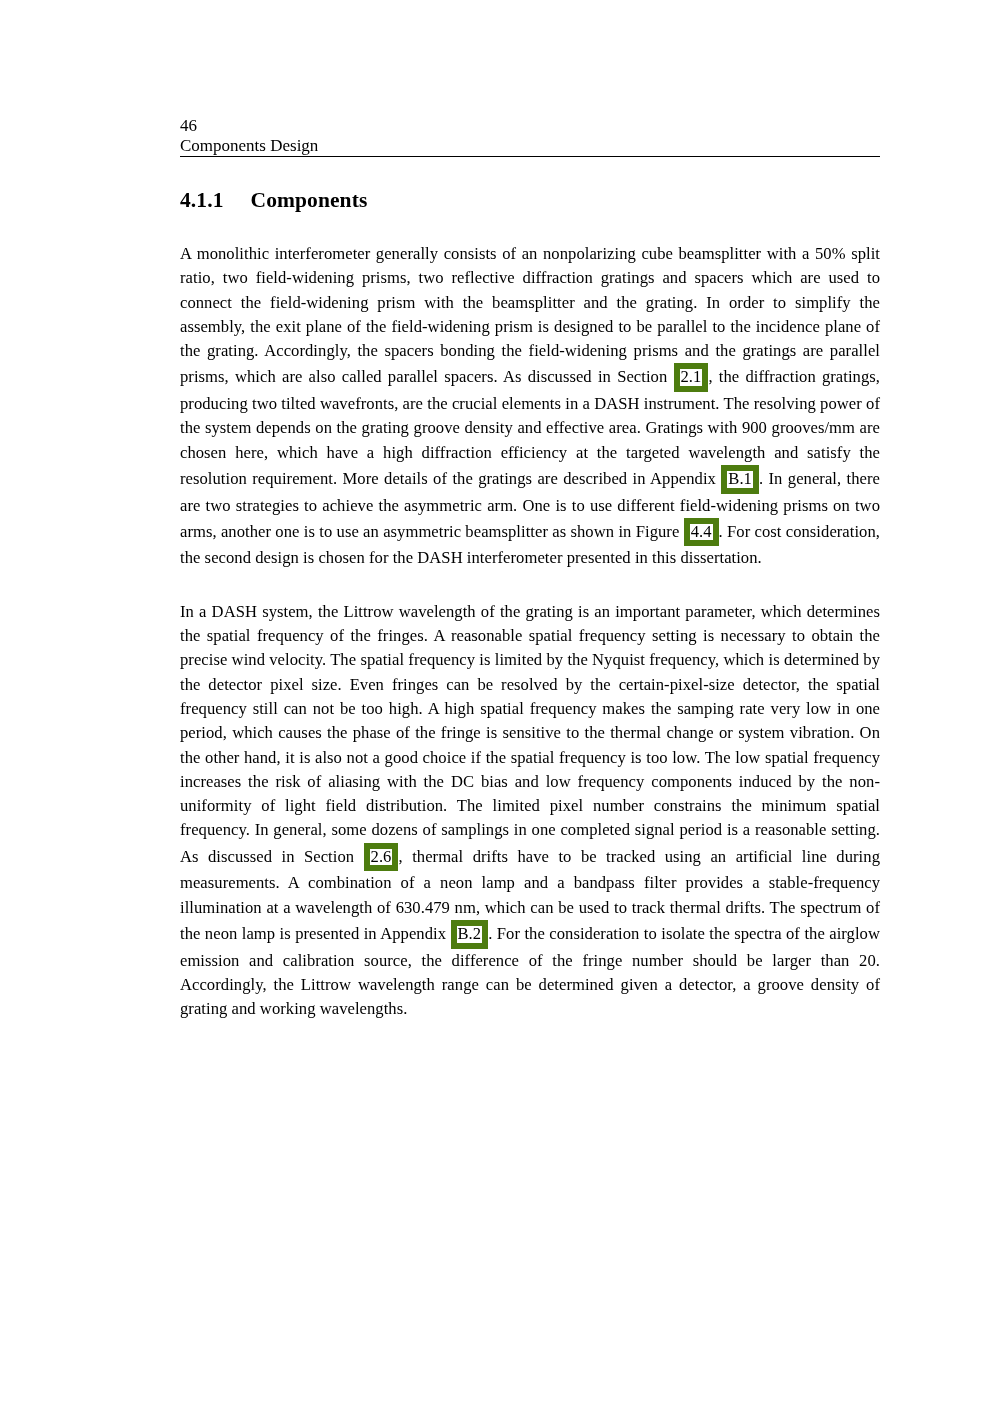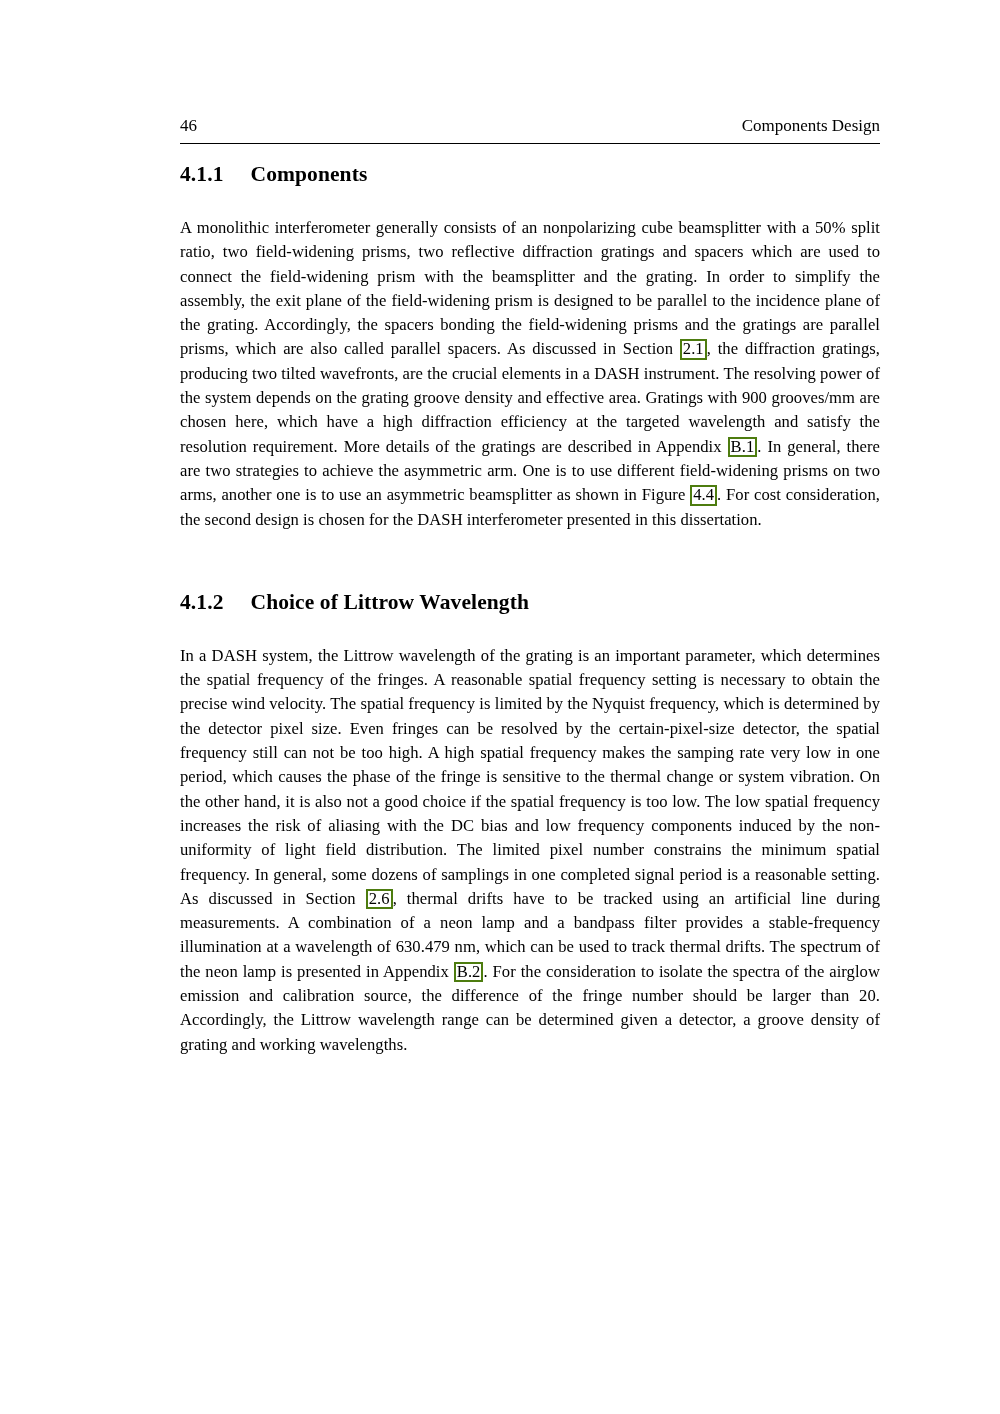--- a/index.html
+++ b/index.html
@@ -15,25 +15,25 @@
     position: absolute;
     left: 180px;
     top: 116px;
     width: 700px;
   }
   .running-header {
     display: flex;
     justify-content: space-between;
     align-items: baseline;
     font-size: 17px;
-    padding-bottom: 7px;
     border-bottom: 1.2px solid #000000;
+    flex-direction: column;
   }
   .section-heading {
-    margin-top: 18px;
+    margin-top: 31px;
     font-size: 21.5px;
     font-weight: bold;
     letter-spacing: 0.1px;
   }
   .section-heading .sec-num {
     display: inline-block;
     margin-right: 27px;
   }
   .body-paragraph {
     margin-top: 29px;
@@ -41,21 +41,21 @@
     line-height: 24.3px;
     text-align: justify;
     letter-spacing: 0.05px;
   }
   .section-block + .section-block .section-heading {
     margin-top: 58px;
   }
   a.ref {
     color: #000000;
     text-decoration: none;
-    border: 2px solid #4d7c0f;
+    border: 6px solid #4d7c0f;
     padding: 0 1px;
     line-height: 1;
     display: inline-block;
   }
 </style>
 </head>
 <body>
 
 <div class="page-content">
 
@@ -63,17 +63,16 @@
     <span>46</span>
     <span>Components Design</span>
   </div>
 
   <div class="section-block">
     <h2 class="section-heading"><span class="sec-num">4.1.1</span><span>Components</span></h2>
     <p class="body-paragraph"><span>A monolithic interferometer generally consists of an nonpolarizing cube beamsplitter with a 50% split ratio, two field-widening prisms, two reflective diffraction gratings and spacers which are used to connect the field-widening prism with the beamsplitter and the grating. In order to simplify the assembly, the exit plane of the field-widening prism is designed to be parallel to the incidence plane of the grating. Accordingly, the spacers bonding the field-widening prisms and the gratings are parallel prisms, which are also called parallel spacers. As discussed in Section </span><a class="ref" href="#">2.1</a><span>, the diffraction gratings, producing two tilted wavefronts, are the crucial elements in a DASH instrument. The resolving power of the system depends on the grating groove density and effective area. Gratings with 900 grooves/mm are chosen here, which have a high diffraction efficiency at the targeted wavelength and satisfy the resolution requirement. More details of the gratings are described in Appendix </span><a class="ref" href="#">B.1</a><span>. In general, there are two strategies to achieve the asymmetric arm. One is to use different field-widening prisms on two arms, another one is to use an asymmetric beamsplitter as shown in Figure </span><a class="ref" href="#">4.4</a><span>. For cost consideration, the second design is chosen for the DASH interferometer presented in this dissertation.</span></p>
   </div>
 
   <div class="section-block">
-    <h2 class="section-heading"><span class="sec-num">4.1.2</span><span>Choice of Littrow Wavelength</span></h2>
     <p class="body-paragraph"><span>In a DASH system, the Littrow wavelength of the grating is an important parameter, which determines the spatial frequency of the fringes. A reasonable spatial frequency setting is necessary to obtain the precise wind velocity. The spatial frequency is limited by the Nyquist frequency, which is determined by the detector pixel size. Even fringes can be resolved by the certain-pixel-size detector, the spatial frequency still can not be too high. A high spatial frequency makes the samping rate very low in one period, which causes the phase of the fringe is sensitive to the thermal change or system vibration. On the other hand, it is also not a good choice if the spatial frequency is too low. The low spatial frequency increases the risk of aliasing with the DC bias and low frequency components induced by the non-uniformity of light field distribution. The limited pixel number constrains the minimum spatial frequency. In general, some dozens of samplings in one completed signal period is a reasonable setting. As discussed in Section </span><a class="ref" href="#">2.6</a><span>, thermal drifts have to be tracked using an artificial line during measurements. A combination of a neon lamp and a bandpass filter provides a stable-frequency illumination at a wavelength of 630.479 nm, which can be used to track thermal drifts. The spectrum of the neon lamp is presented in Appendix </span><a class="ref" href="#">B.2</a><span>. For the consideration to isolate the spectra of the airglow emission and calibration source, the difference of the fringe number should be larger than 20. Accordingly, the Littrow wavelength range can be determined given a detector, a groove density of grating and working wavelengths.</span></p>
   </div>
 
 </div>
 
 </body></html>

